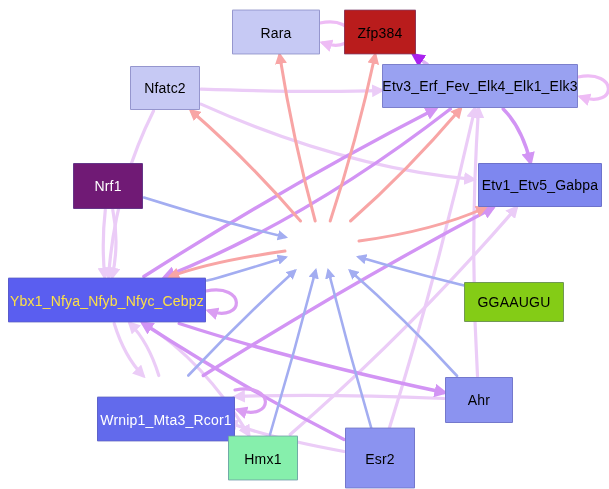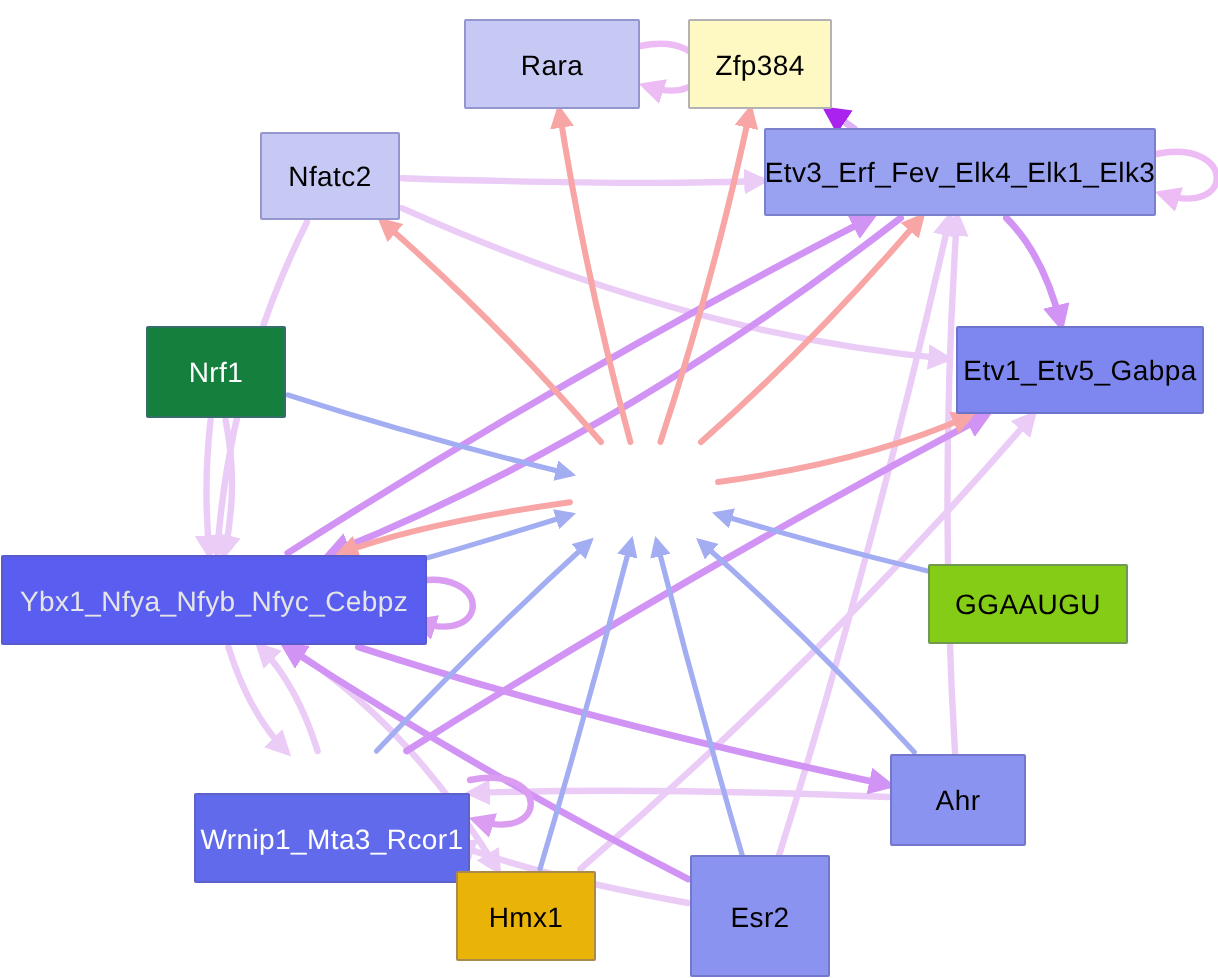--- a/index.html
+++ b/index.html
@@ -76,25 +76,25 @@
       <path d="M 359.0 241.0 Q 433.4 230.9 484.6 208.0" fill="none" stroke="#f8a5a5" stroke-width="3" stroke-linecap="round" marker-end="url(#arrow-salmon)"></path>
       <path d="M 285.0 251.1 Q 211.6 261.4 170.6 276.5" fill="none" stroke="#f8a5a5" stroke-width="3" stroke-linecap="round" marker-end="url(#arrow-salmon)"></path>
       <path d="M 427.1 64.3 Q 427.1 64.3 414.3 55.5" fill="none" stroke="#dcb3f4" stroke-width="3.5" stroke-linecap="round" marker-end="url(#arrow-dark)"></path>
       <path d="M 320 23 C 360 15, 360 55, 323 43" fill="none" stroke="#eebcf5" stroke-width="3.2" stroke-linecap="round" marker-end="url(#arrow-loop_pale)"></path>
       <path d="M 578 77 C 618 69, 618 109, 581 97" fill="none" stroke="#eebcf5" stroke-width="3.2" stroke-linecap="round" marker-end="url(#arrow-loop_pale)"></path>
       <path d="M 206 291 C 246 283, 246 323, 209 311" fill="none" stroke="#da9df2" stroke-width="3.2" stroke-linecap="round" marker-end="url(#arrow-loop_med)"></path>
       <path d="M 235 390 C 275 382, 275 422, 238 410" fill="none" stroke="#da9df2" stroke-width="3.2" stroke-linecap="round" marker-end="url(#arrow-loop_med)"></path>
     </svg>
   <div id="node-layer">
       <div class="node" style="left: 276px; top: 32px; width: 88px; height: 45px; background: rgb(198, 201, 244); color: rgb(0, 0, 0);">Rara</div>
-      <div class="node" style="left: 380px; top: 32px; width: 72px; height: 45px; background: #fef9c3; color: rgb(0, 0, 0);">Zfp384</div>
+      <div class="node" style="left: 380px; top: 32px; width: 72px; height: 45px; background: #b91c1c; color: rgb(0, 0, 0);">Zfp384</div>
       <div class="node" style="left: 165px; top: 88px; width: 70px; height: 44px; background: rgb(198, 201, 244); color: rgb(0, 0, 0);">Nfatc2</div>
       <div class="node" style="left: 480px; top: 86px; width: 196px; height: 44px; background: rgb(153, 161, 241); color: rgb(0, 0, 0);">Etv3_Erf_Fev_Elk4_Elk1_Elk3</div>
-      <div class="node" style="left: 108px; top: 186px; width: 70px; height: 46px; background: #15803d; color: rgb(255, 255, 255);">Nrf1</div>
+      <div class="node" style="left: 108px; top: 186px; width: 70px; height: 46px; background: #701a75; color: rgb(255, 255, 255);">Nrf1</div>
       <div class="node" style="left: 540px; top: 185px; width: 124px; height: 44px; background: rgb(126, 135, 239); color: rgb(0, 0, 0);">Etv1_Etv5_Gabpa</div>
-      <div class="node" style="left: 107px; top: 300px; width: 213px; height: 45px; background: rgb(90, 94, 240); color: #e5e5e5;">Ybx1_Nfya_Nfyb_Nfyc_Cebpz</div>
+      <div class="node" style="left: 107px; top: 300px; width: 198px; height: 45px; background: rgb(90, 94, 240); color: #fde047;">Ybx1_Nfya_Nfyb_Nfyc_Cebpz</div>
       <div class="node" style="left: 514px; top: 302px; width: 100px; height: 40px; background: #84cc16; color: rgb(0, 0, 0);">GGAAUGU</div>
       <div class="node" style="left: 166px; top: 399px; width: 138px; height: 45px; background: rgb(98, 106, 236); color: rgb(255, 255, 255); margin-top: 20px;">Wrnip1_Mta3_Rcor1</div>
       <div class="node" style="left: 479px; top: 400px; width: 68px; height: 46px; background: rgb(139, 147, 240); color: rgb(0, 0, 0);">Ahr</div>
-      <div class="node" style="left: 263px; top: 458px; width: 70px; height: 45px; background: #eab308; color: rgb(0, 0, 0);">Hmx1</div>
+      <div class="node" style="left: 263px; top: 458px; width: 70px; height: 45px; background: #86efac; color: rgb(0, 0, 0);">Hmx1</div>
       <div class="node" style="left: 380px; top: 458px; width: 70px; height: 61px; background: rgb(139, 147, 240); color: rgb(0, 0, 0);">Esr2</div>
     </div>
 </div>
 
 </body></html>

